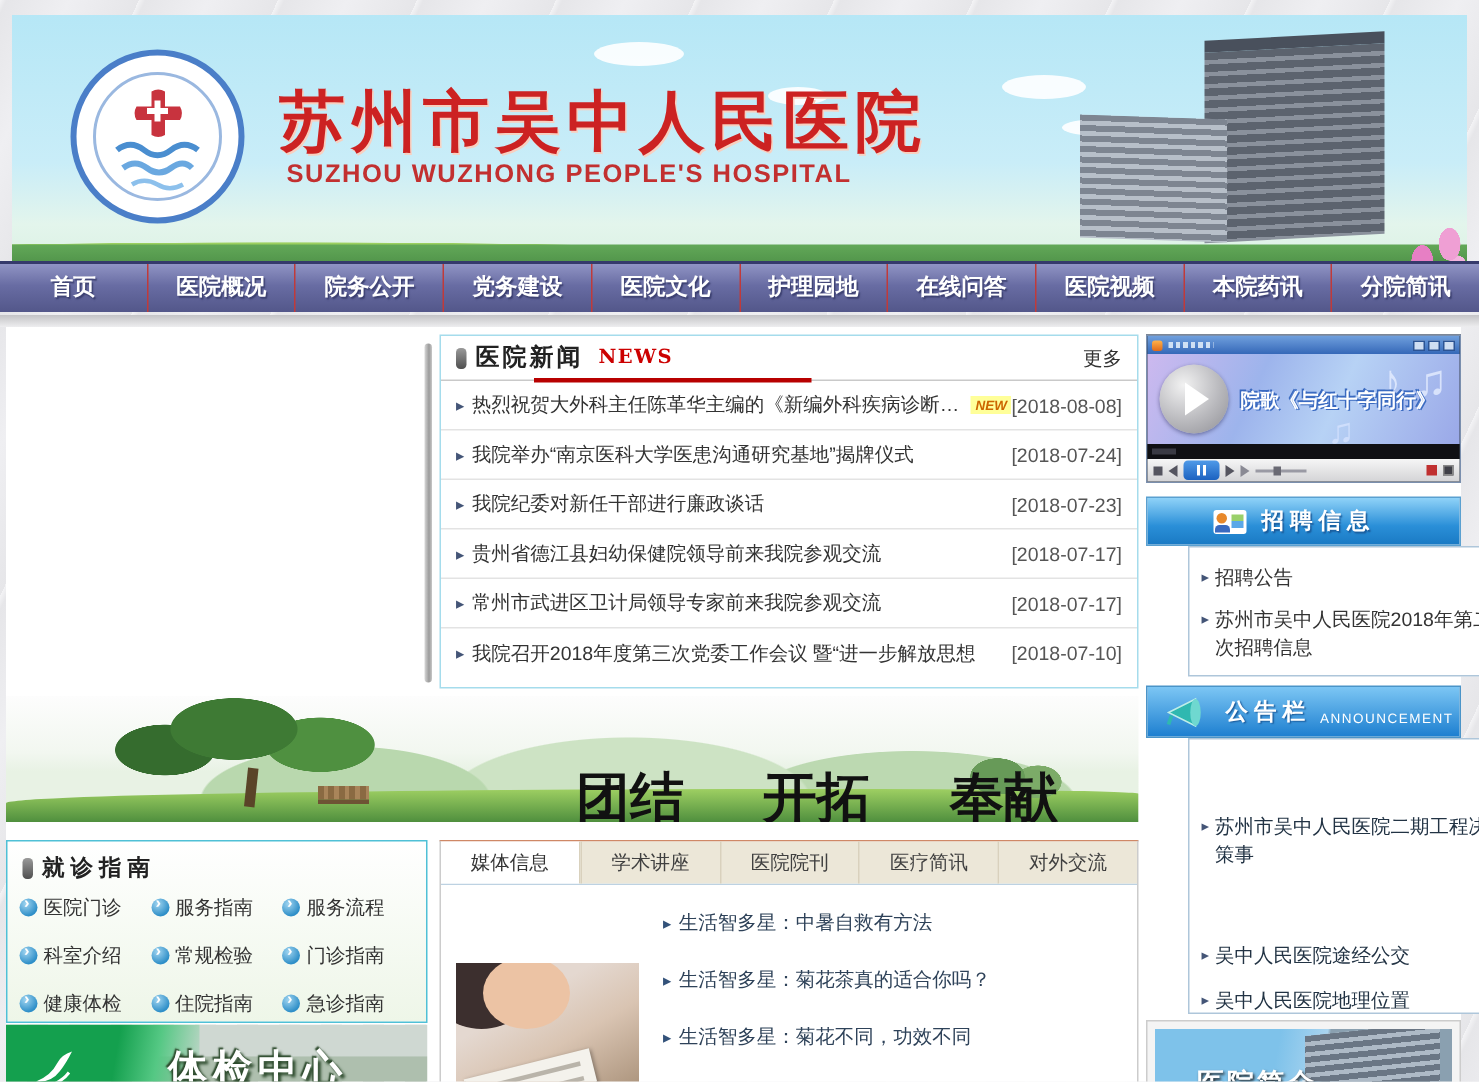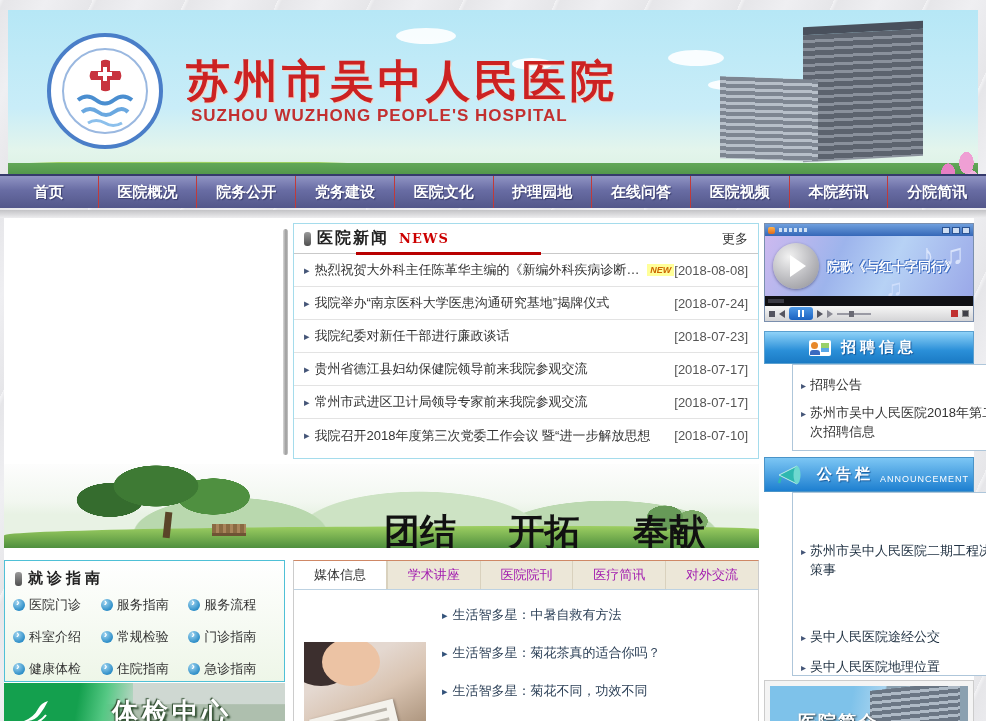--- a/index.html
+++ b/index.html
@@ -111,21 +111,21 @@
       repeating-linear-gradient(90deg,rgba(255,255,255,.25) 0 14px,rgba(90,110,90,.25) 14px 28px); }
   .tijian-green { position:absolute; left:0; top:0; width:46%; height:100%;
     background:linear-gradient(100deg,#14a04e 0 55%,#55c884 75%,rgba(120,210,150,0) 100%); }
   .tijian-label { position:absolute; left:108px; top:12px; font-size:26px; font-weight:bold; color:#ffffff;
     letter-spacing:4px; text-shadow:2px 2px 2px #2c4a2c, -1px -1px 1px #2c4a2c; }
 
   
   .tabs-box { position:absolute; left:289px; top:342px; width:466px; height:200px;
     border:1px solid #cccccc; border-top:1px solid #cf8866; background:#ffffff; }
   .tab-row { display:flex; height:29px; border-bottom:1px solid #bdd2e2; }
-  .tab-row a { flex:1; text-align:center; line-height:28px; font-size:13px; color:#a21caf; text-decoration:none;
+  .tab-row a { flex:1; text-align:center; line-height:28px; font-size:13px; color:#404040; text-decoration:none;
     background:#ece7d8; border-left:1px solid #d9d1bd; }
   .tab-row a:first-child { border-left:none; }
   .tab-row a.active { background:#ffffff; color:#333333; border-right:1px solid #d9d1bd; }
   .media-wrap { position:relative; height:170px; }
   .thumb { position:absolute; left:10px; top:52px; width:122px; height:140px; overflow:hidden;
     background:linear-gradient(150deg,#e4d8d0 0 25%,#d9c4b2 45%,#a89078 75%,#6a5848 100%); }
   .thumb .hair { position:absolute; left:-18px; top:-16px; width:70px; height:60px; border-radius:50%; background:#3c2f2e; }
   .thumb .face { position:absolute; left:18px; top:-4px; width:58px; height:48px; border-radius:50%; background:#ecc3a4; }
   .thumb .paper { position:absolute; left:14px; top:66px; width:86px; height:84px; background:#f4f2ec; transform:rotate(-14deg);
     box-shadow:1px 1px 3px rgba(0,0,0,.35); }

